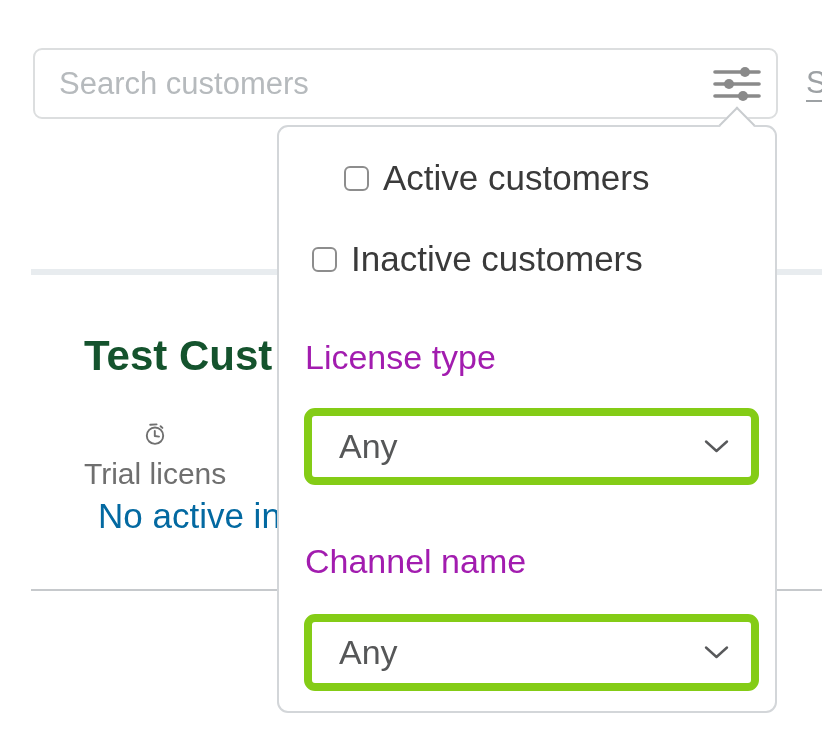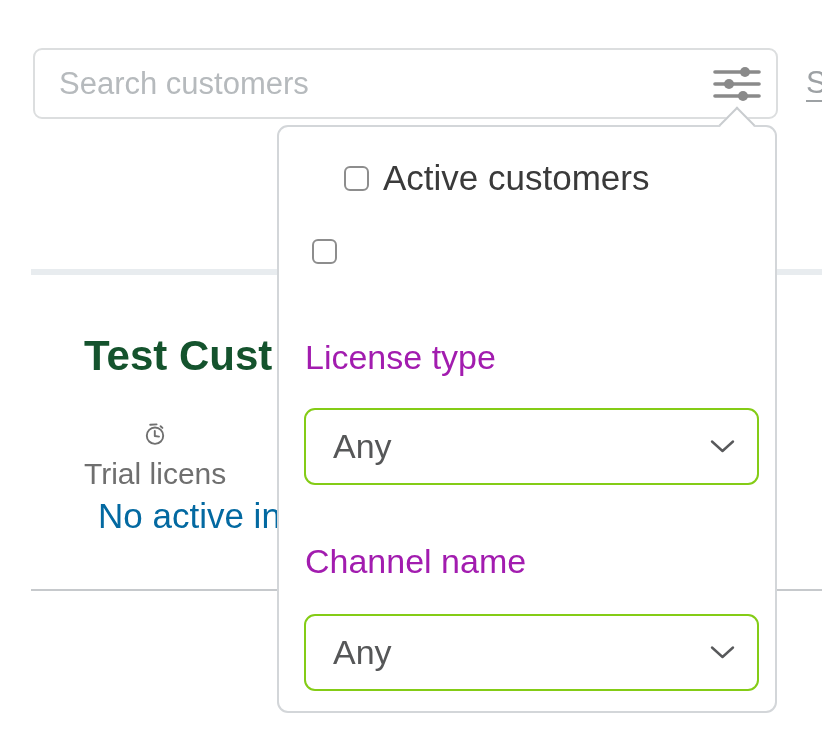--- a/index.html
+++ b/index.html
@@ -77,21 +77,21 @@
     background: #fff; cursor: pointer; flex: none;
   }
   .check-row .check-label { font-size: 35px; color: #3a3a3a; white-space: nowrap; }
   .field-label {
     position: absolute; left: 26px; font-size: 34px; color: #a21caf; white-space: nowrap;
   }
   .field-label.lbl-license { top: 211px; }
   .field-label.lbl-channel { top: 415px; }
   .select-box {
     position: absolute; left: 25px; width: 455px; height: 77px;
-    border: 2px solid #84cc16; border-radius: 11px; background: #fff;
+    border: 8px solid #84cc16; border-radius: 11px; background: #fff;
     display: flex; align-items: center; justify-content: space-between;
     padding: 0 22px 0 27px; cursor: pointer;
   }
   .select-box.sel-license { top: 281px; }
   .select-box.sel-channel { top: 487px; }
   .select-value { font-size: 34px; color: #565758; }
 
   svg { display: block; }
 </style>
 </head>
@@ -136,20 +136,21 @@
 
 <div class="popover">
 
   <label class="check-row row-0">
     <input type="checkbox" style="">
     <span class="check-label">Active customers</span>
   </label>
 
   <label class="check-row row-1">
     <input type="checkbox" style="">
+    <span class="check-label">Inactive customers</span>
   </label>
 
   <div class="field-label lbl-license">License type</div>
 
   <div class="select-box sel-license" role="combobox">
     <span class="select-value">Any</span>
     <span>
       <svg width="25" height="15" viewBox="0 0 25 15" fill="none">
         <polyline points="2,2.5 12.5,12 23,2.5" stroke="#58595b" stroke-width="2.4" fill="none" stroke-linecap="round" stroke-linejoin="round"></polyline>
       </svg>

